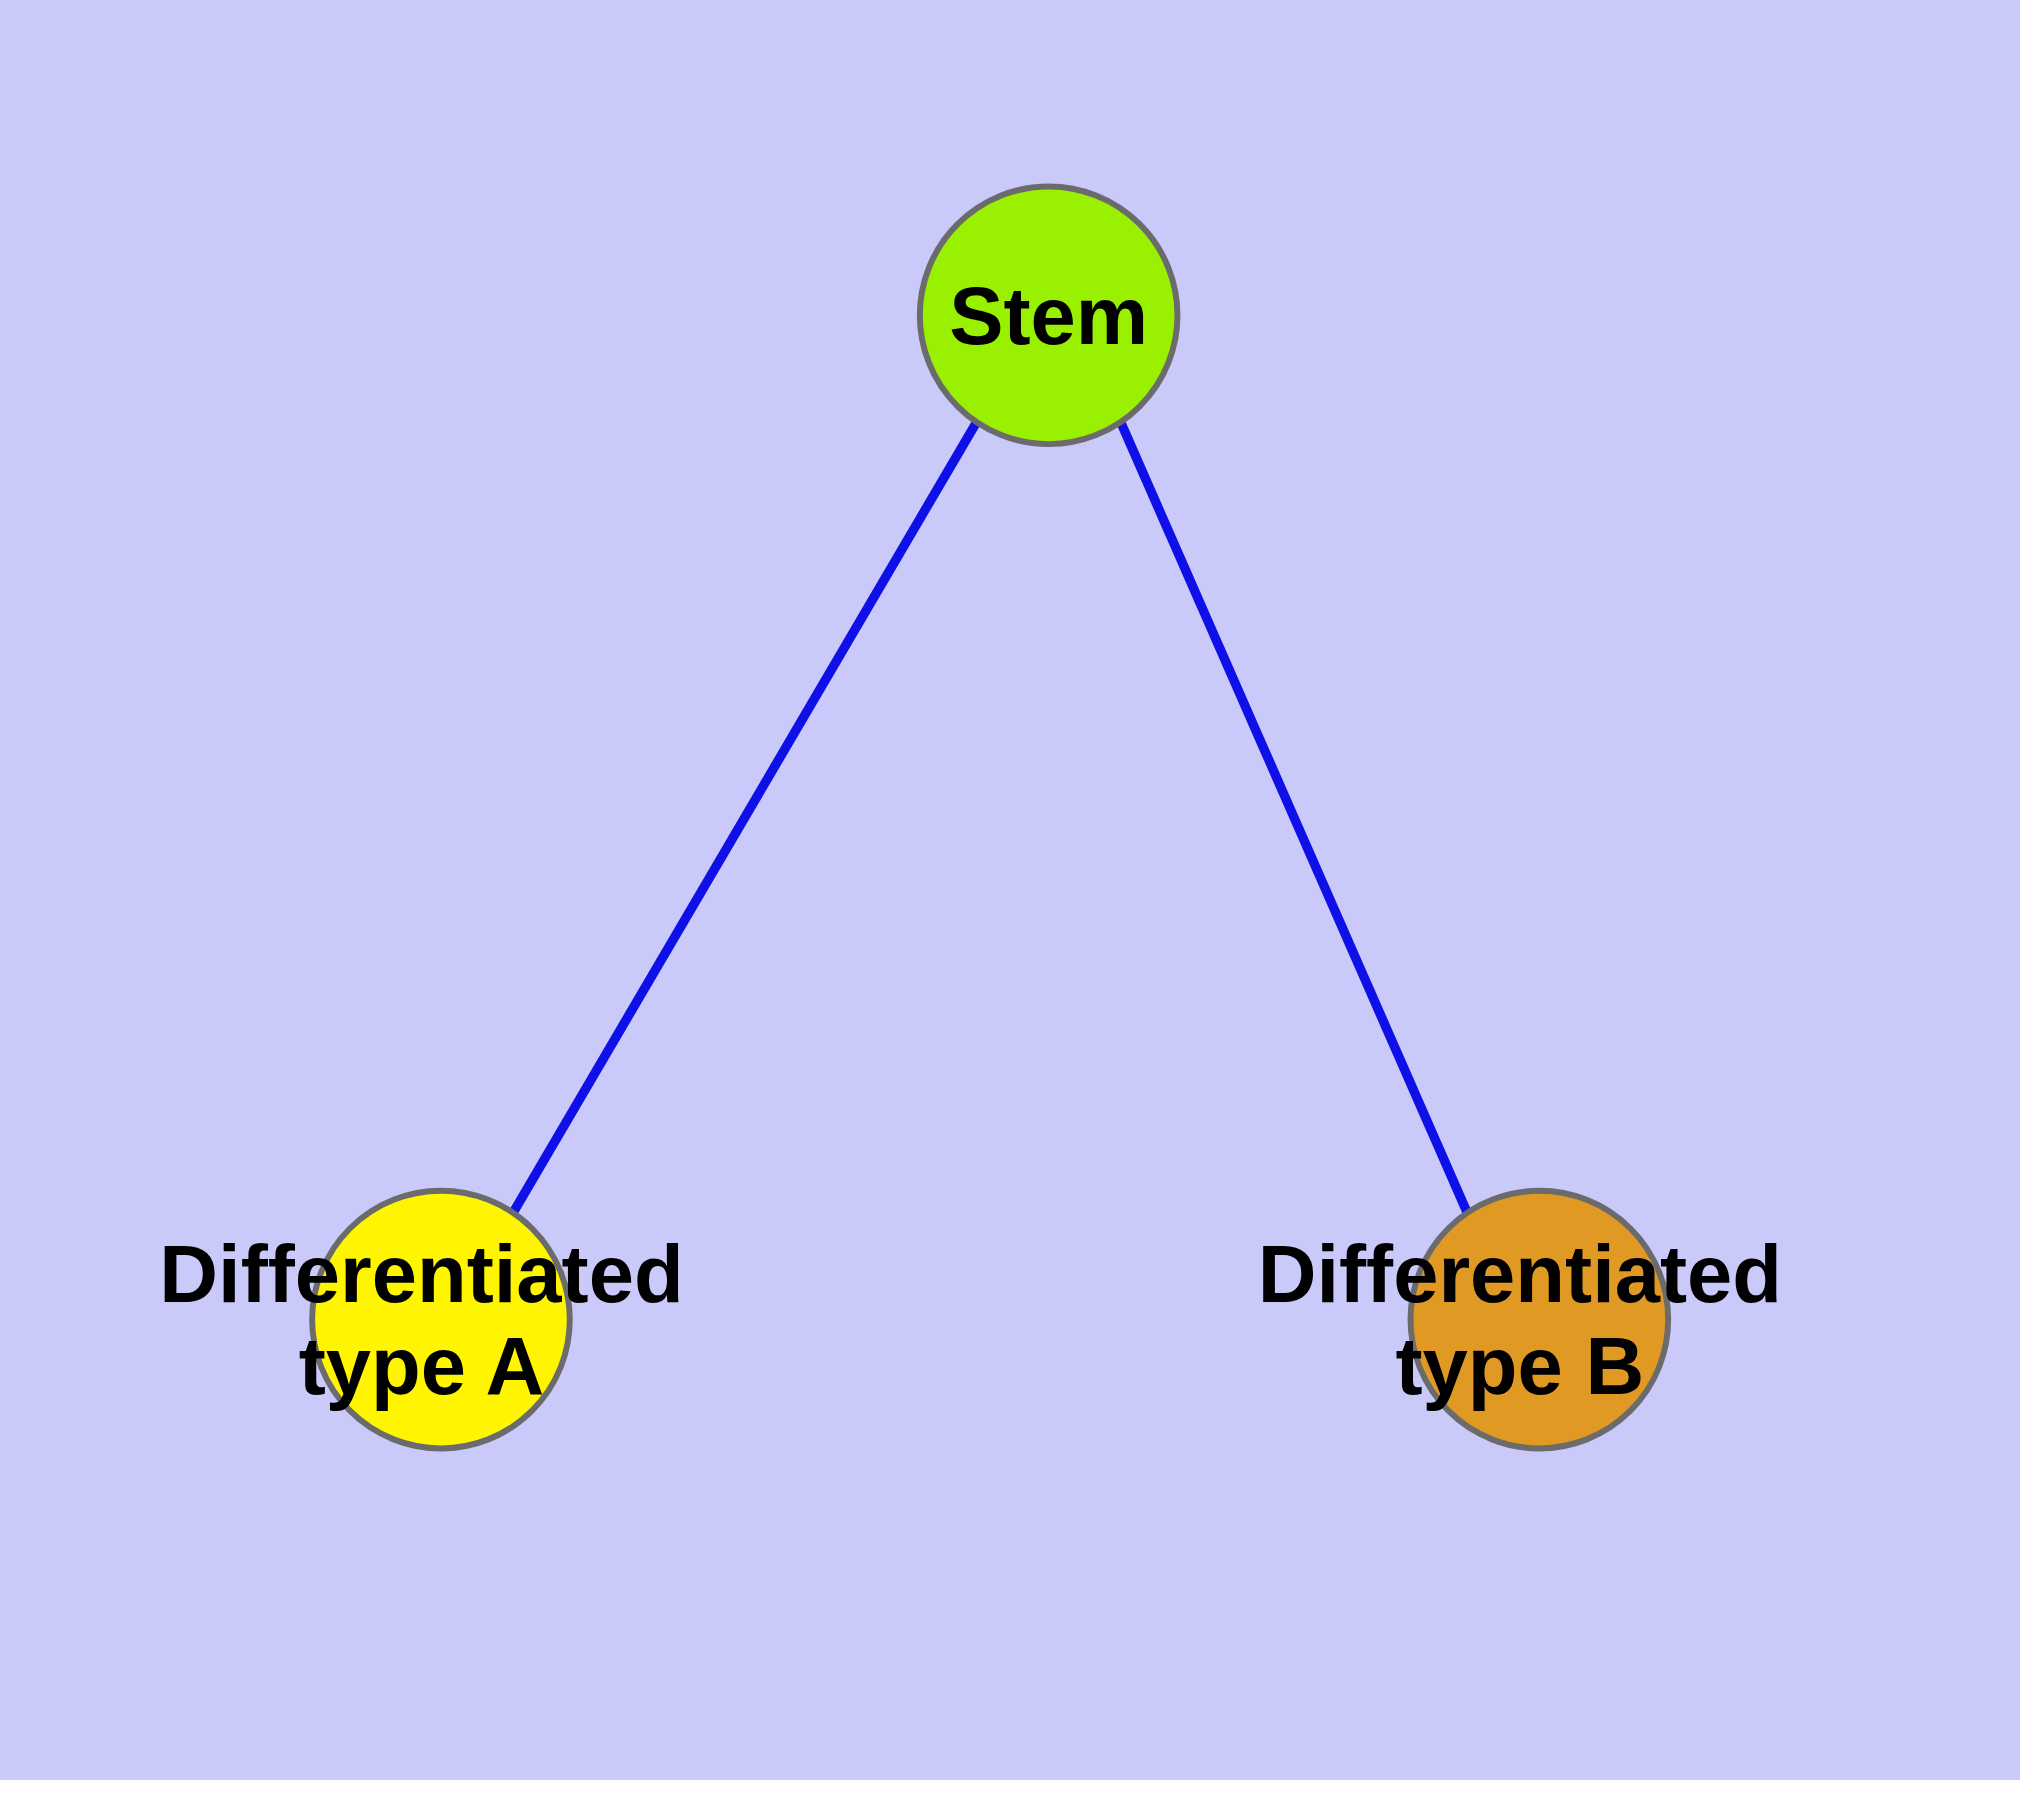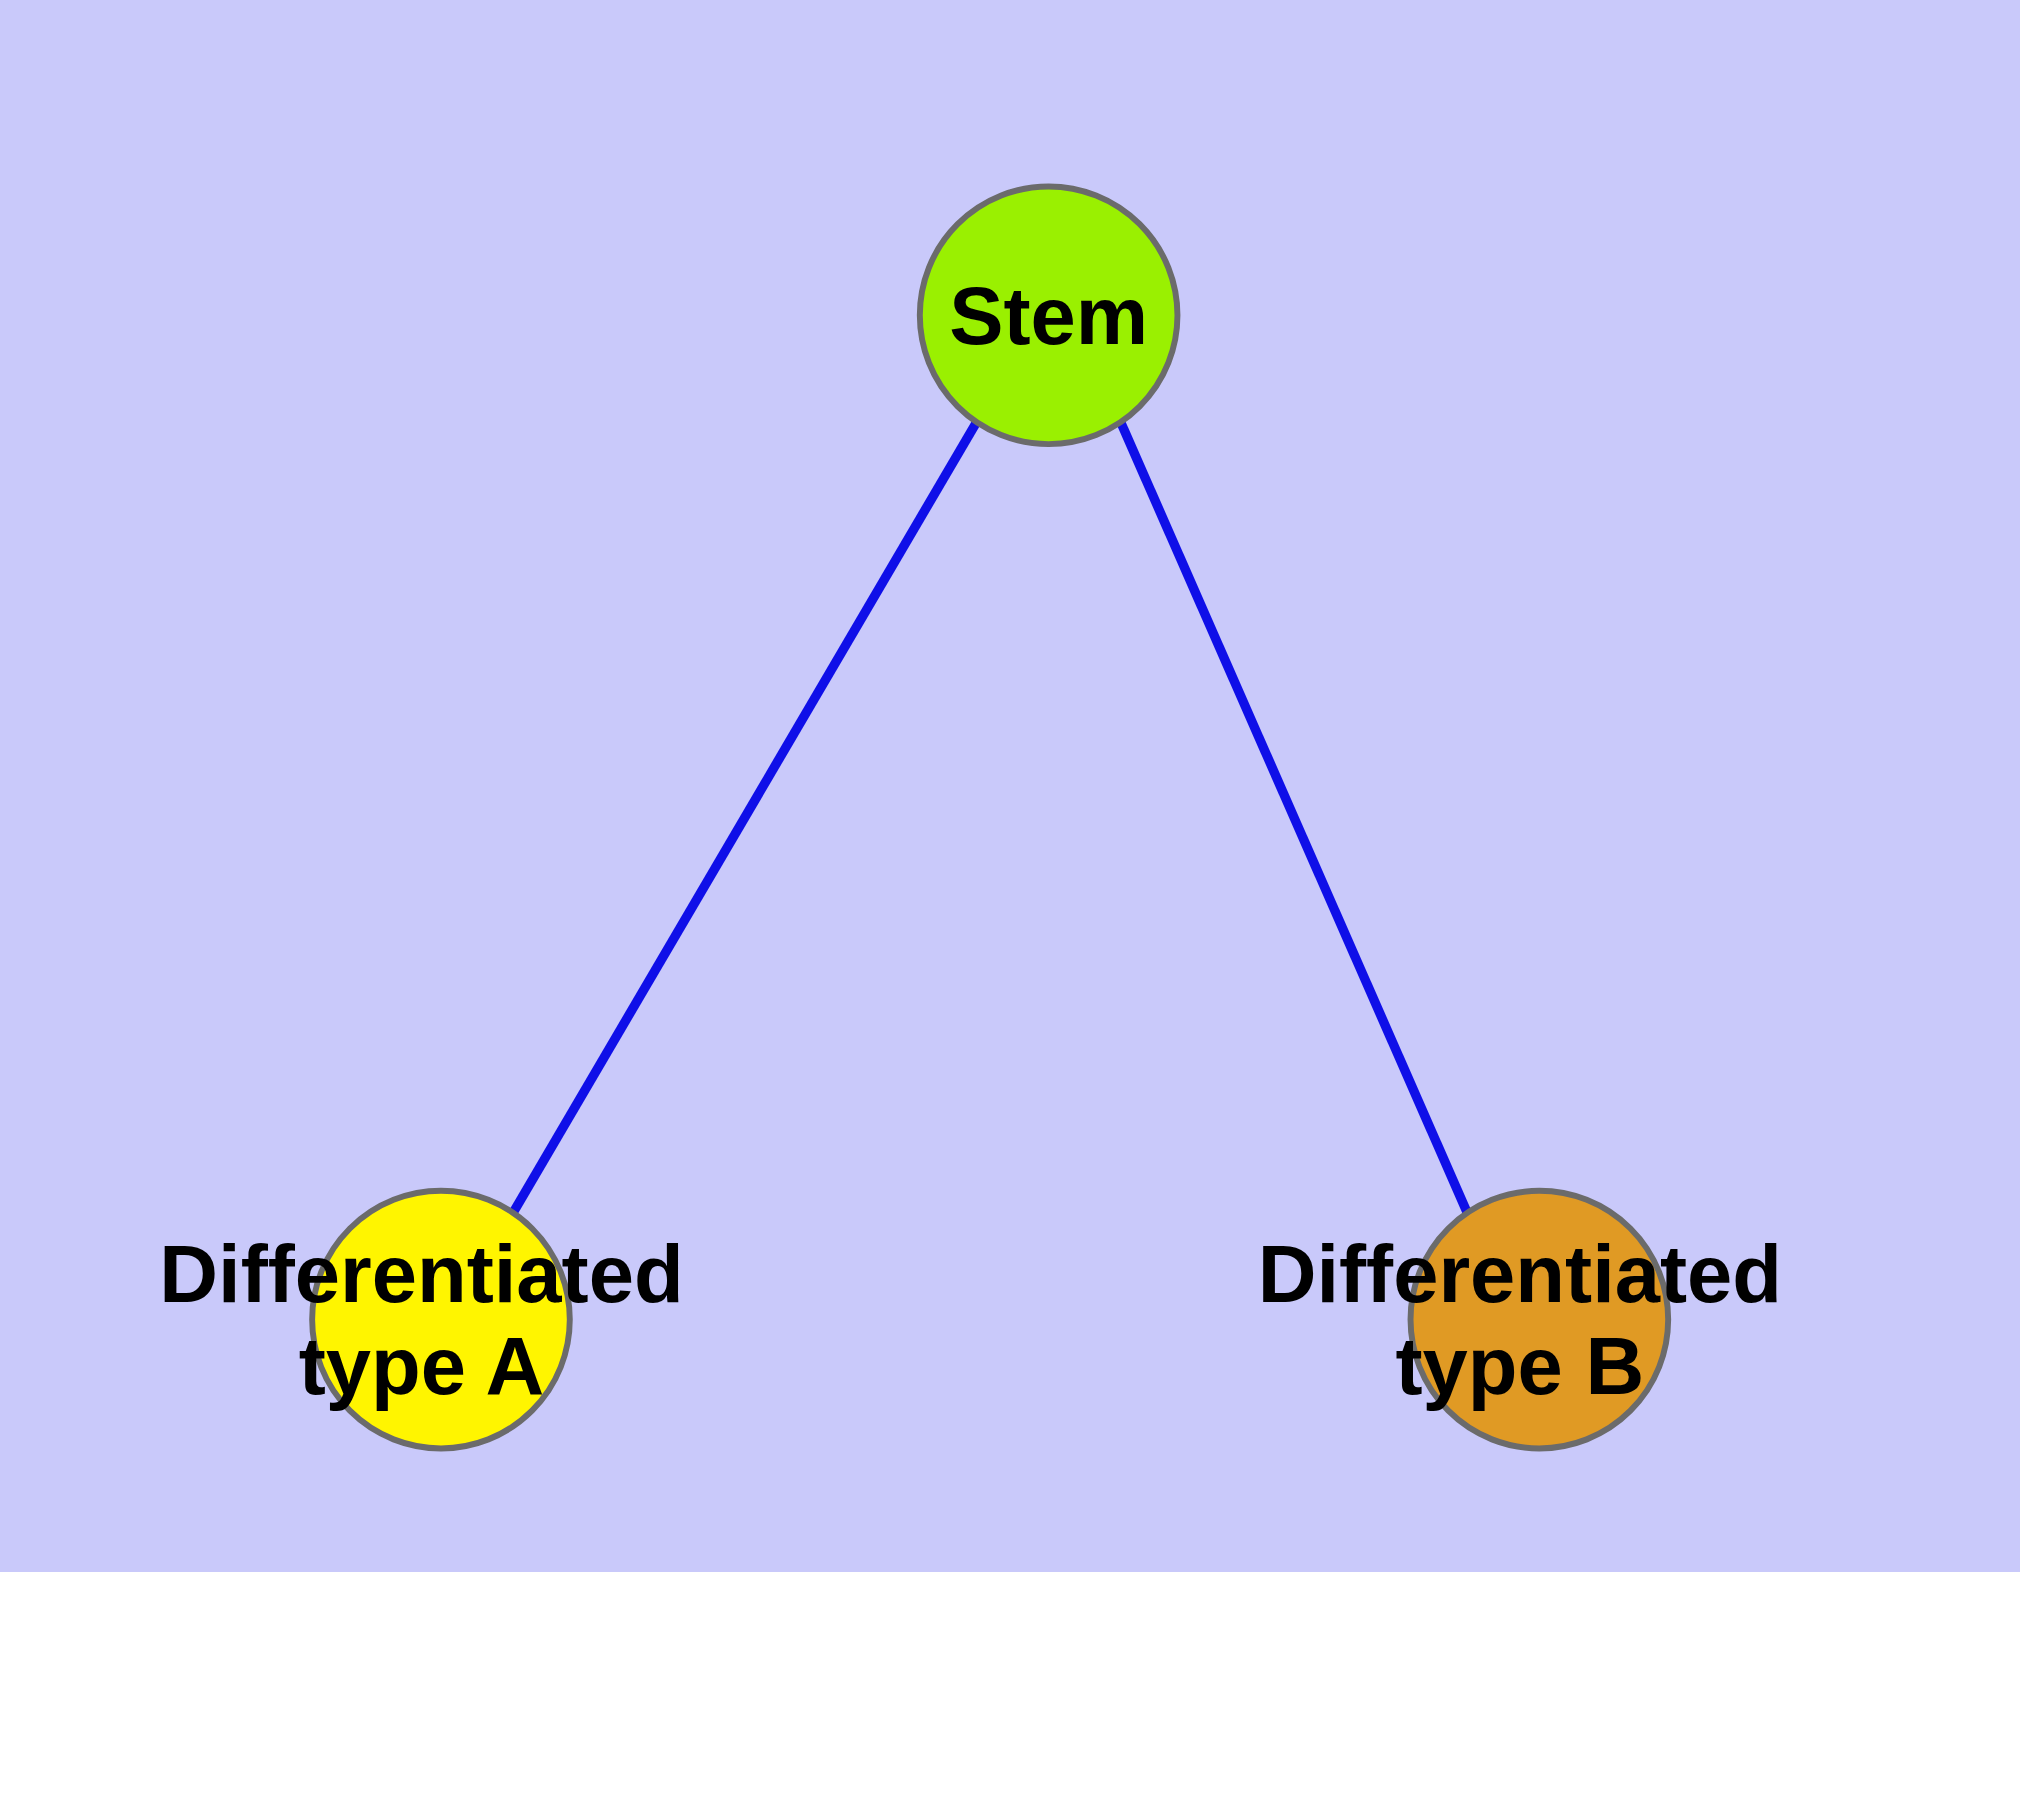--- a/index.html
+++ b/index.html
@@ -31,21 +31,21 @@
     dominant-baseline: alphabetic;
     paint-order: normal;
   }
   .edge-line {
     stroke-linecap: butt;
   }
 </style>
 </head>
 <body>
 
-<div id="canvas" style="width: 2021px; height: 1572px; background: rgb(201, 201, 250);">
+<div id="canvas" style="width: 2021px; height: 1780px; background: rgb(201, 201, 250);">
   <svg id="graph-svg" viewBox="0 0 2384 2138" xmlns="http://www.w3.org/2000/svg" style="width: 2021px; height: 1812px;">
 
     <g id="edges-layer">
         <line x1="1152" y1="498" x2="605" y2="1431" stroke="#0f0fe8" stroke-width="11" class="edge-line"></line>
         <line x1="1322" y1="498" x2="1731" y2="1431" stroke="#0f0fe8" stroke-width="11" class="edge-line"></line>
       </g>
     <g id="nodes-layer">
         <circle cx="1237" cy="372" r="152" fill="#9af001" stroke="#6b6b6b" stroke-width="7"></circle>
         <circle cx="520" cy="1557" r="152" fill="#fff500" stroke="#6b6b6b" stroke-width="7"></circle>
         <circle cx="1816" cy="1557" r="152" fill="#e09a24" stroke="#6b6b6b" stroke-width="7"></circle>

